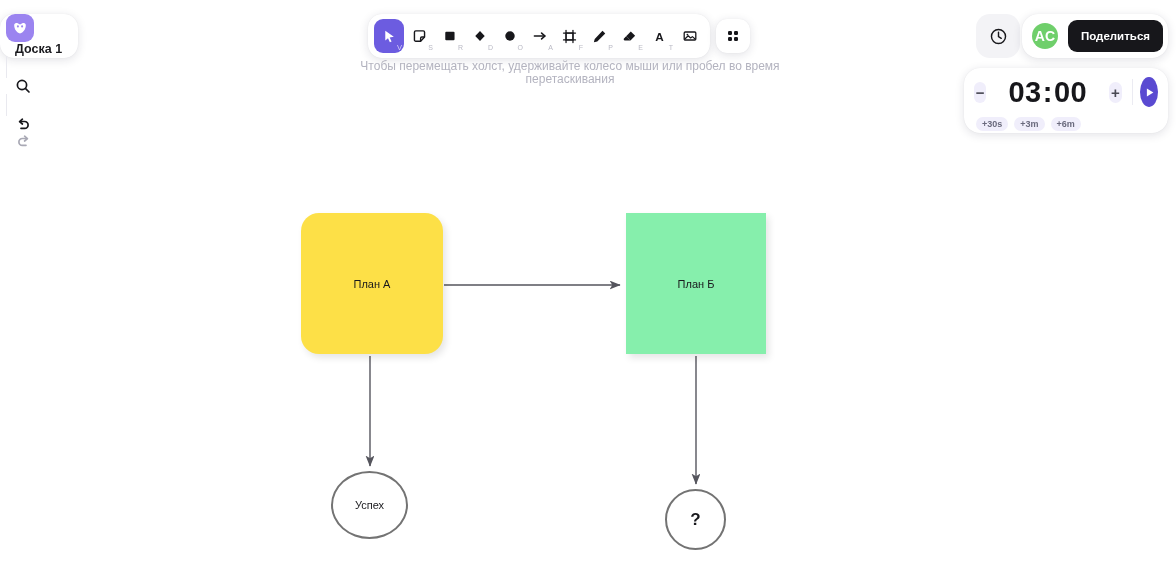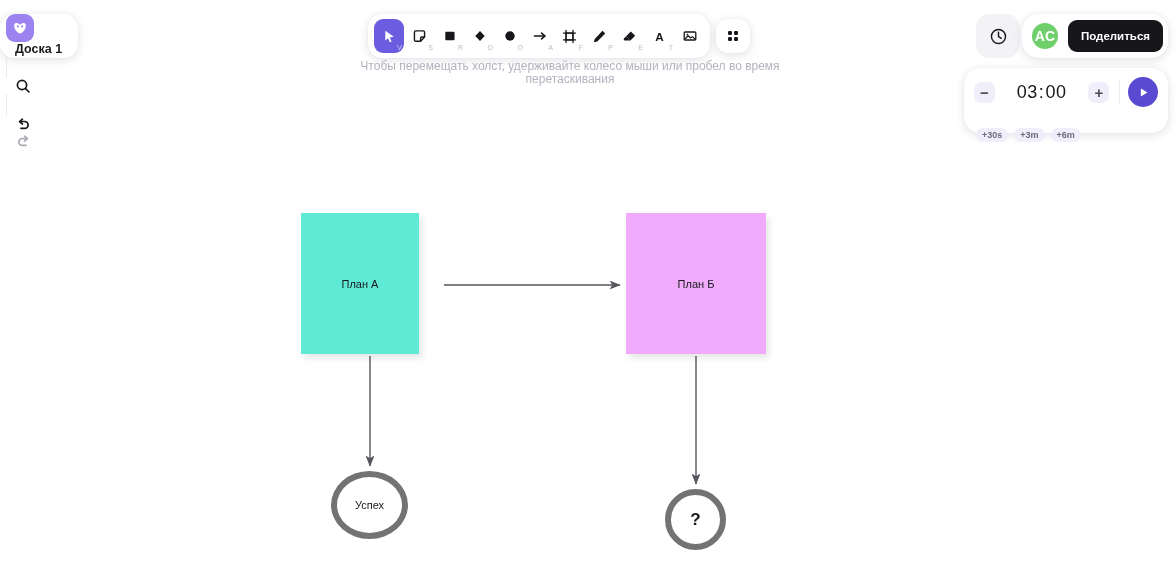--- a/index.html
+++ b/index.html
@@ -112,51 +112,51 @@
     padding:8px 10px 6px 10px;
   }
   #timer-row { display:flex; align-items:center; height:32px; }
   .round-sq {
     width:21px; height:21px; border-radius:7px; background:#f0eefb;
     display:flex; align-items:center; justify-content:center;
     color:#4a4a55; font-size:15px; font-weight:700; cursor:pointer;
     line-height:1;
   }
   #timer-value {
-    font-size:18px; font-weight:400; color:#17171b;
+    font-size:29px; font-weight:700; color:#17171b;
     letter-spacing:.5px; margin:0 22px; white-space:nowrap;
     font-family:"Liberation Sans", sans-serif;
   }
   #timer-value .colon { color:#17171b; margin:0 1px; }
   #timer-div { width:1px; height:26px; background:#ebebf2; margin:0 8px 0 10px; }
   #play-btn {
     width:30px; height:30px; border-radius:50%;
     background:#5a4ad1; display:flex; align-items:center; justify-content:center;
     cursor:pointer;
   }
-  #chips { display:flex; gap:6px; margin-top:20px; padding-left:2px; }
+  #chips { display:flex; gap:6px; margin-top:9px; padding-left:2px; }
   .chip {
     background:#f0eefb; color:#6a6a7d; border-radius:7px;
     font-size:9px; font-weight:600; padding:2.5px 6px;
     cursor:pointer; line-height:1;
   }
 
   
   #canvas { position:absolute; inset:0; }
   .note {
     position:absolute; display:flex; align-items:center; justify-content:center;
     font-size:11px; color:#18181c; font-weight:400;
     box-shadow: 3px 4px 7px rgba(0,0,0,.10);
     cursor:pointer;
   }
-  #note-a { left:301px; top:213px; width:118px; height:141px; background:#5eead4; }
-  #note-b { left:626px; top:213px; width:140px; height:141px; background:#f0abfc; }
+  #note-a { left:301px; top:213px; width:142px; height:141px; background:#fde047;border-radius:18px; }
+  #note-b { left:626px; top:213px; width:140px; height:141px; background:#86efac; }
   .circle {
     position:absolute; border-radius:50%;
-    border:6px solid #737373; background:#fff;
+    border:2px solid #737373; background:#fff;
     display:flex; align-items:center; justify-content:center;
     font-size:11px; color:#18181c; cursor:pointer;
   }
   #circle-success { left:331px; top:471px; width:77px; height:68px; }
   #circle-question { left:665px; top:489px; width:61px; height:61px; font-size:17px; font-weight:700; }
   svg.conn { position:absolute; left:0; top:0; width:1176px; height:562px; overflow:visible; pointer-events:none; }
 </style>
 </head>
 <body>
 

